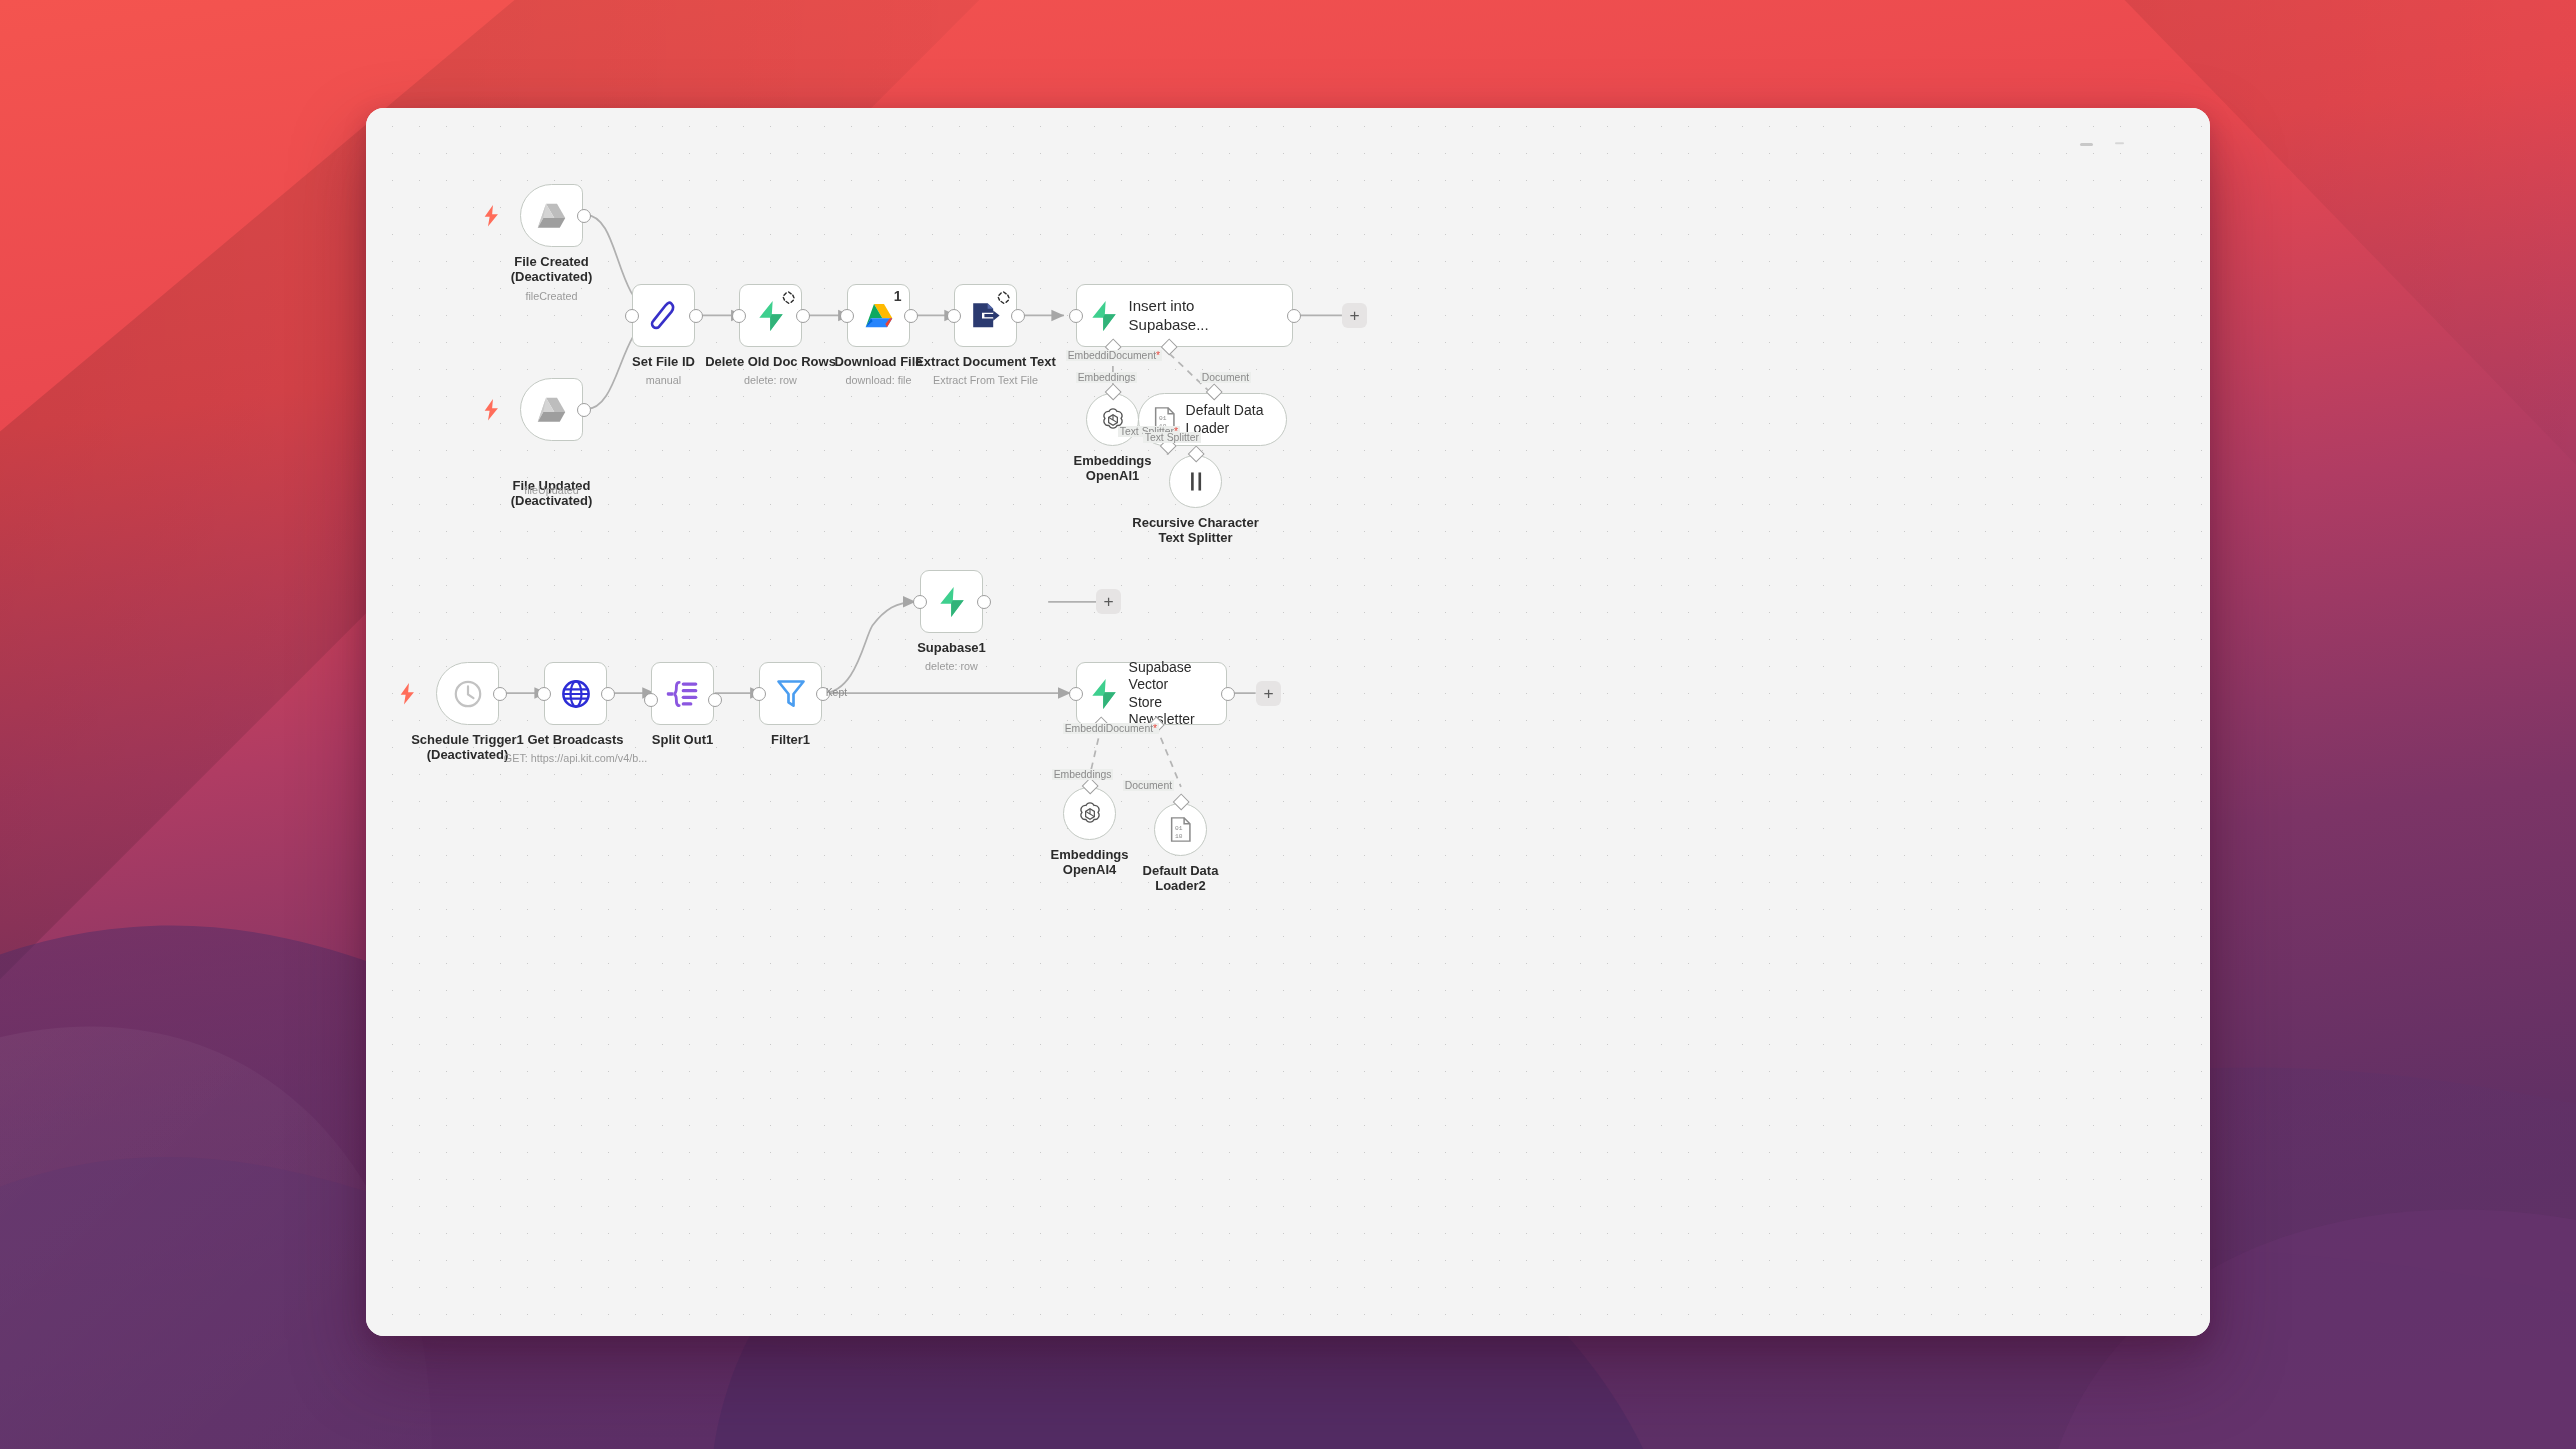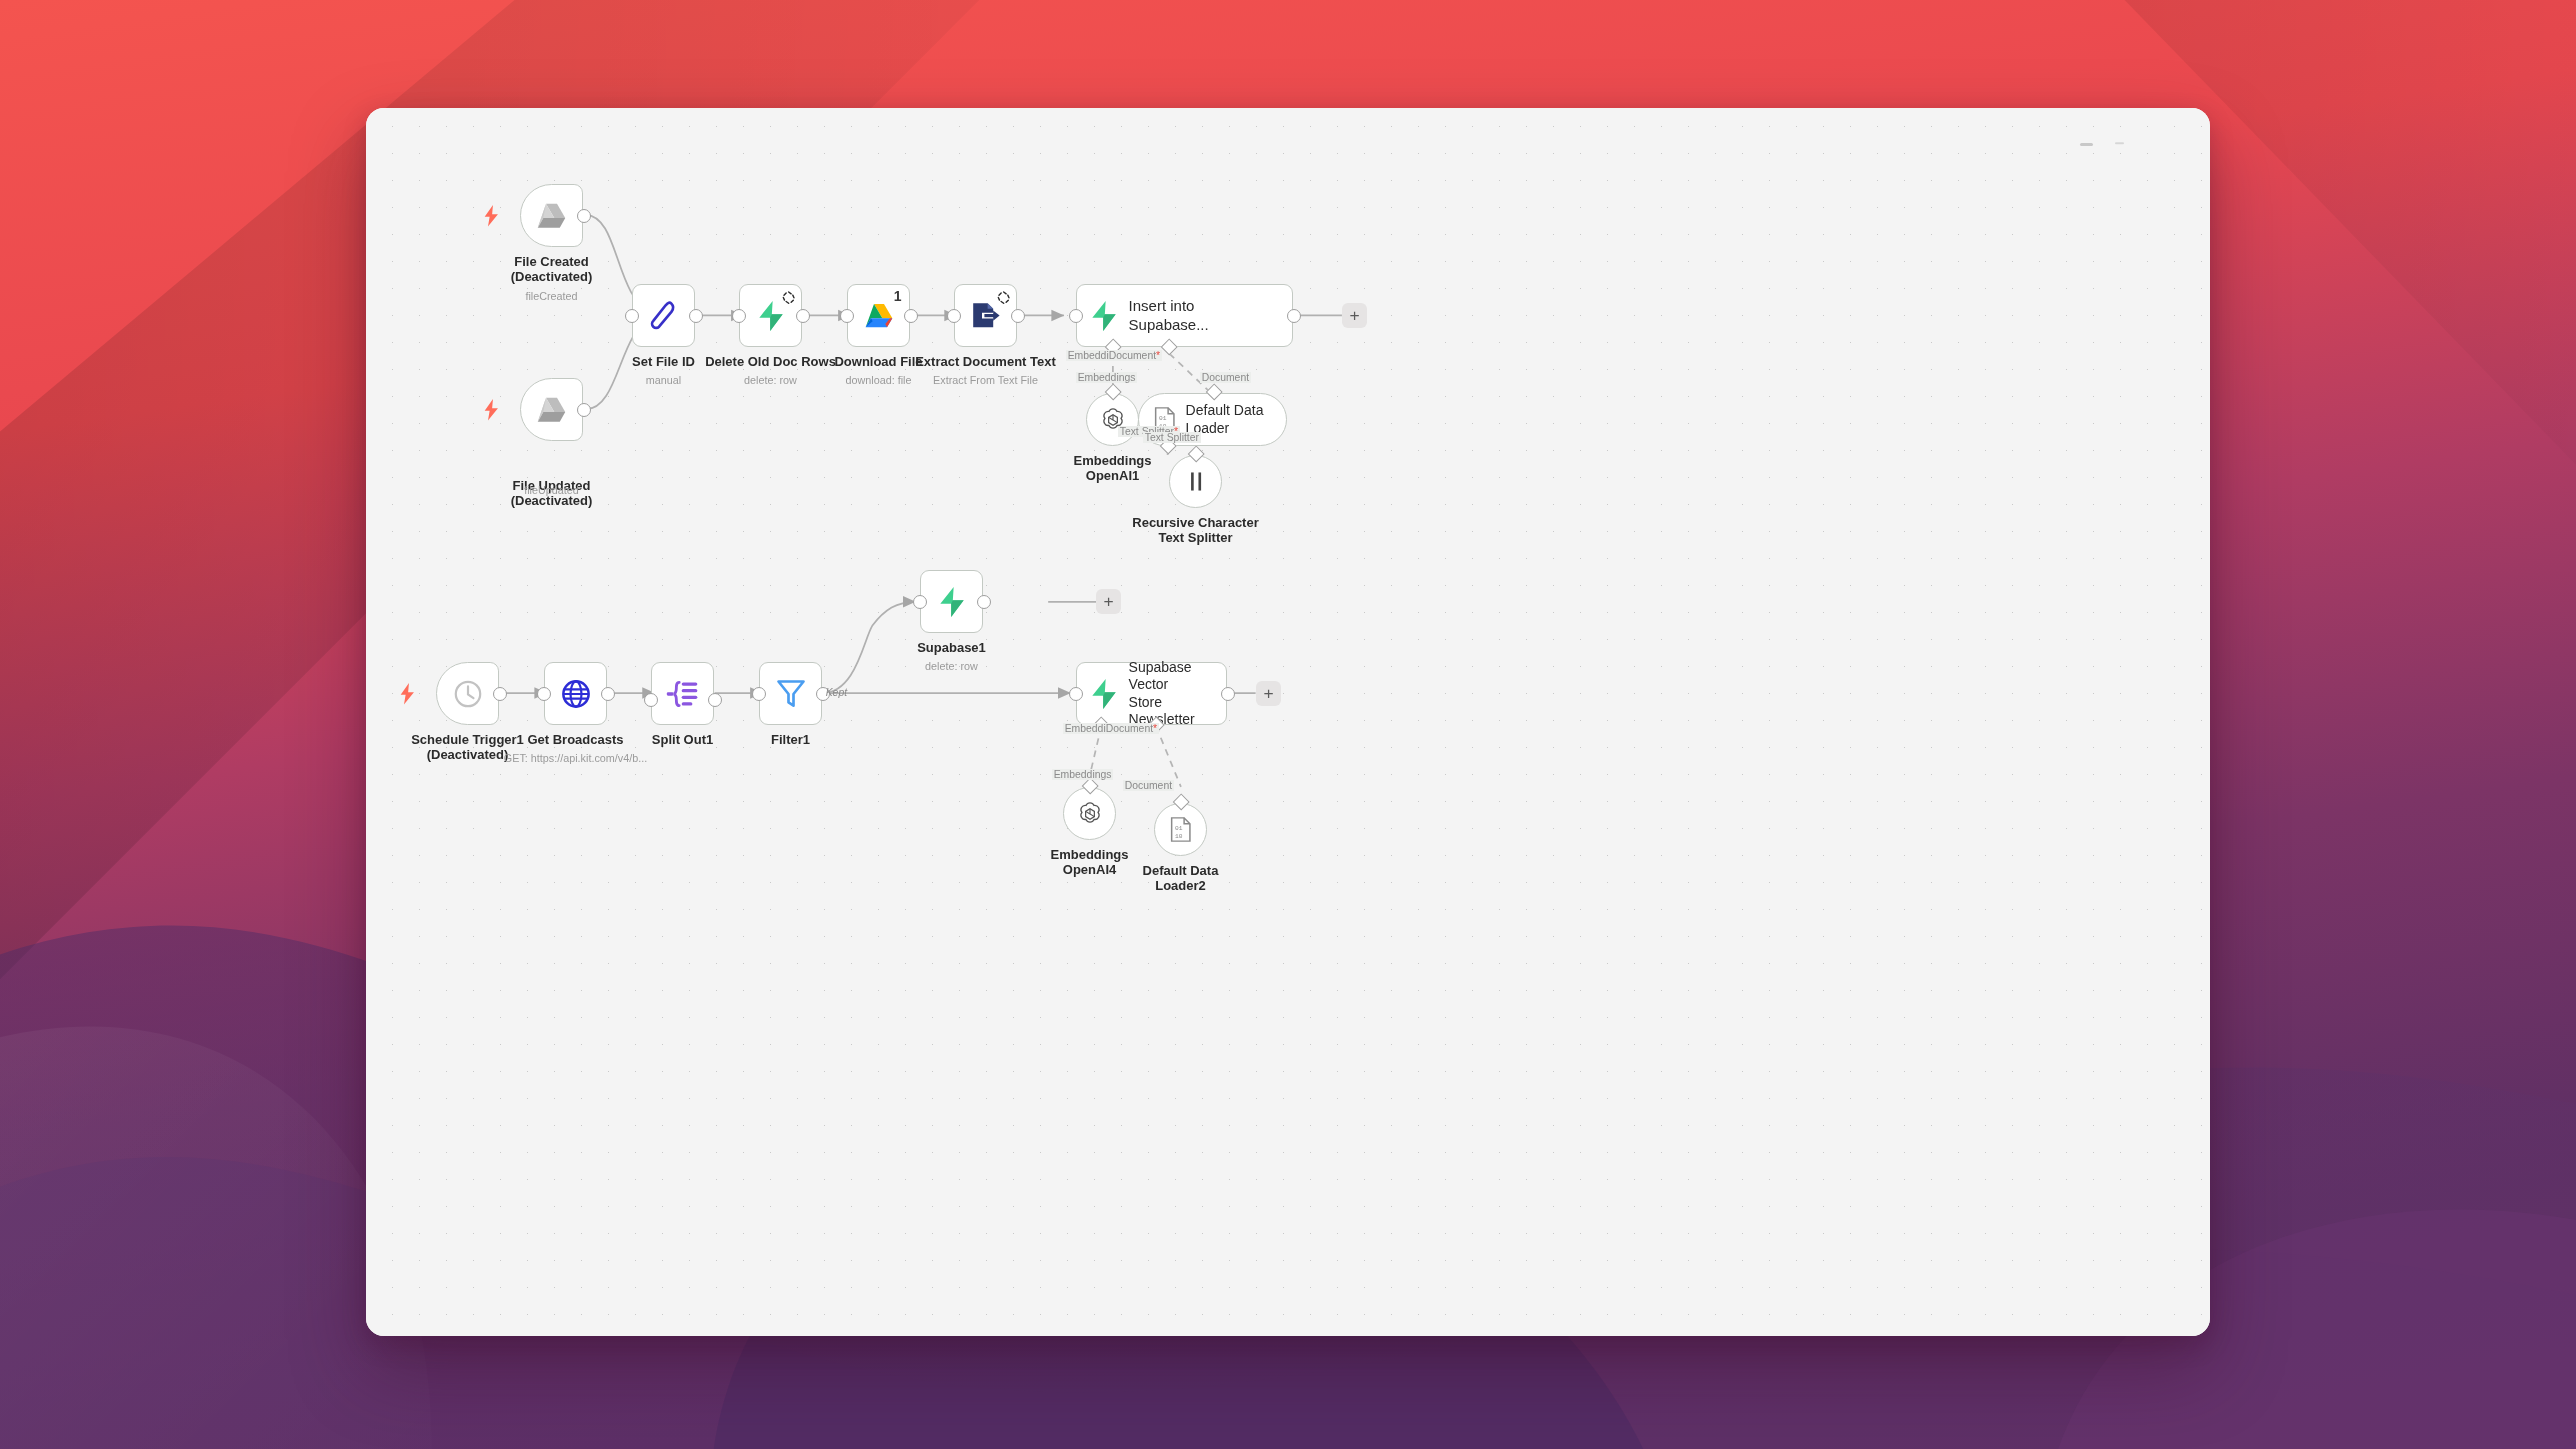--- a/index.html
+++ b/index.html
@@ -158,21 +158,21 @@
   
   .edge-label {
     position:absolute;
     font-size: 10.4px;
     color:#8a8a8a;
     background:#eceeec;
     padding:0 1.7px;
     white-space:nowrap;
     z-index:7;
   }
-  .edge-label.plain { background:transparent;font-style:italic; }
+  .edge-label.plain { background:transparent; }
   .edge-label .req { color:#e8493f; }
 
   .icon { display:block; }
 </style>
 </head>
 <body>
 
 <div id="wallpaper">
   <svg viewBox="0 0 3104 1746" preserveAspectRatio="none" xmlns="http://www.w3.org/2000/svg">
     <defs>

